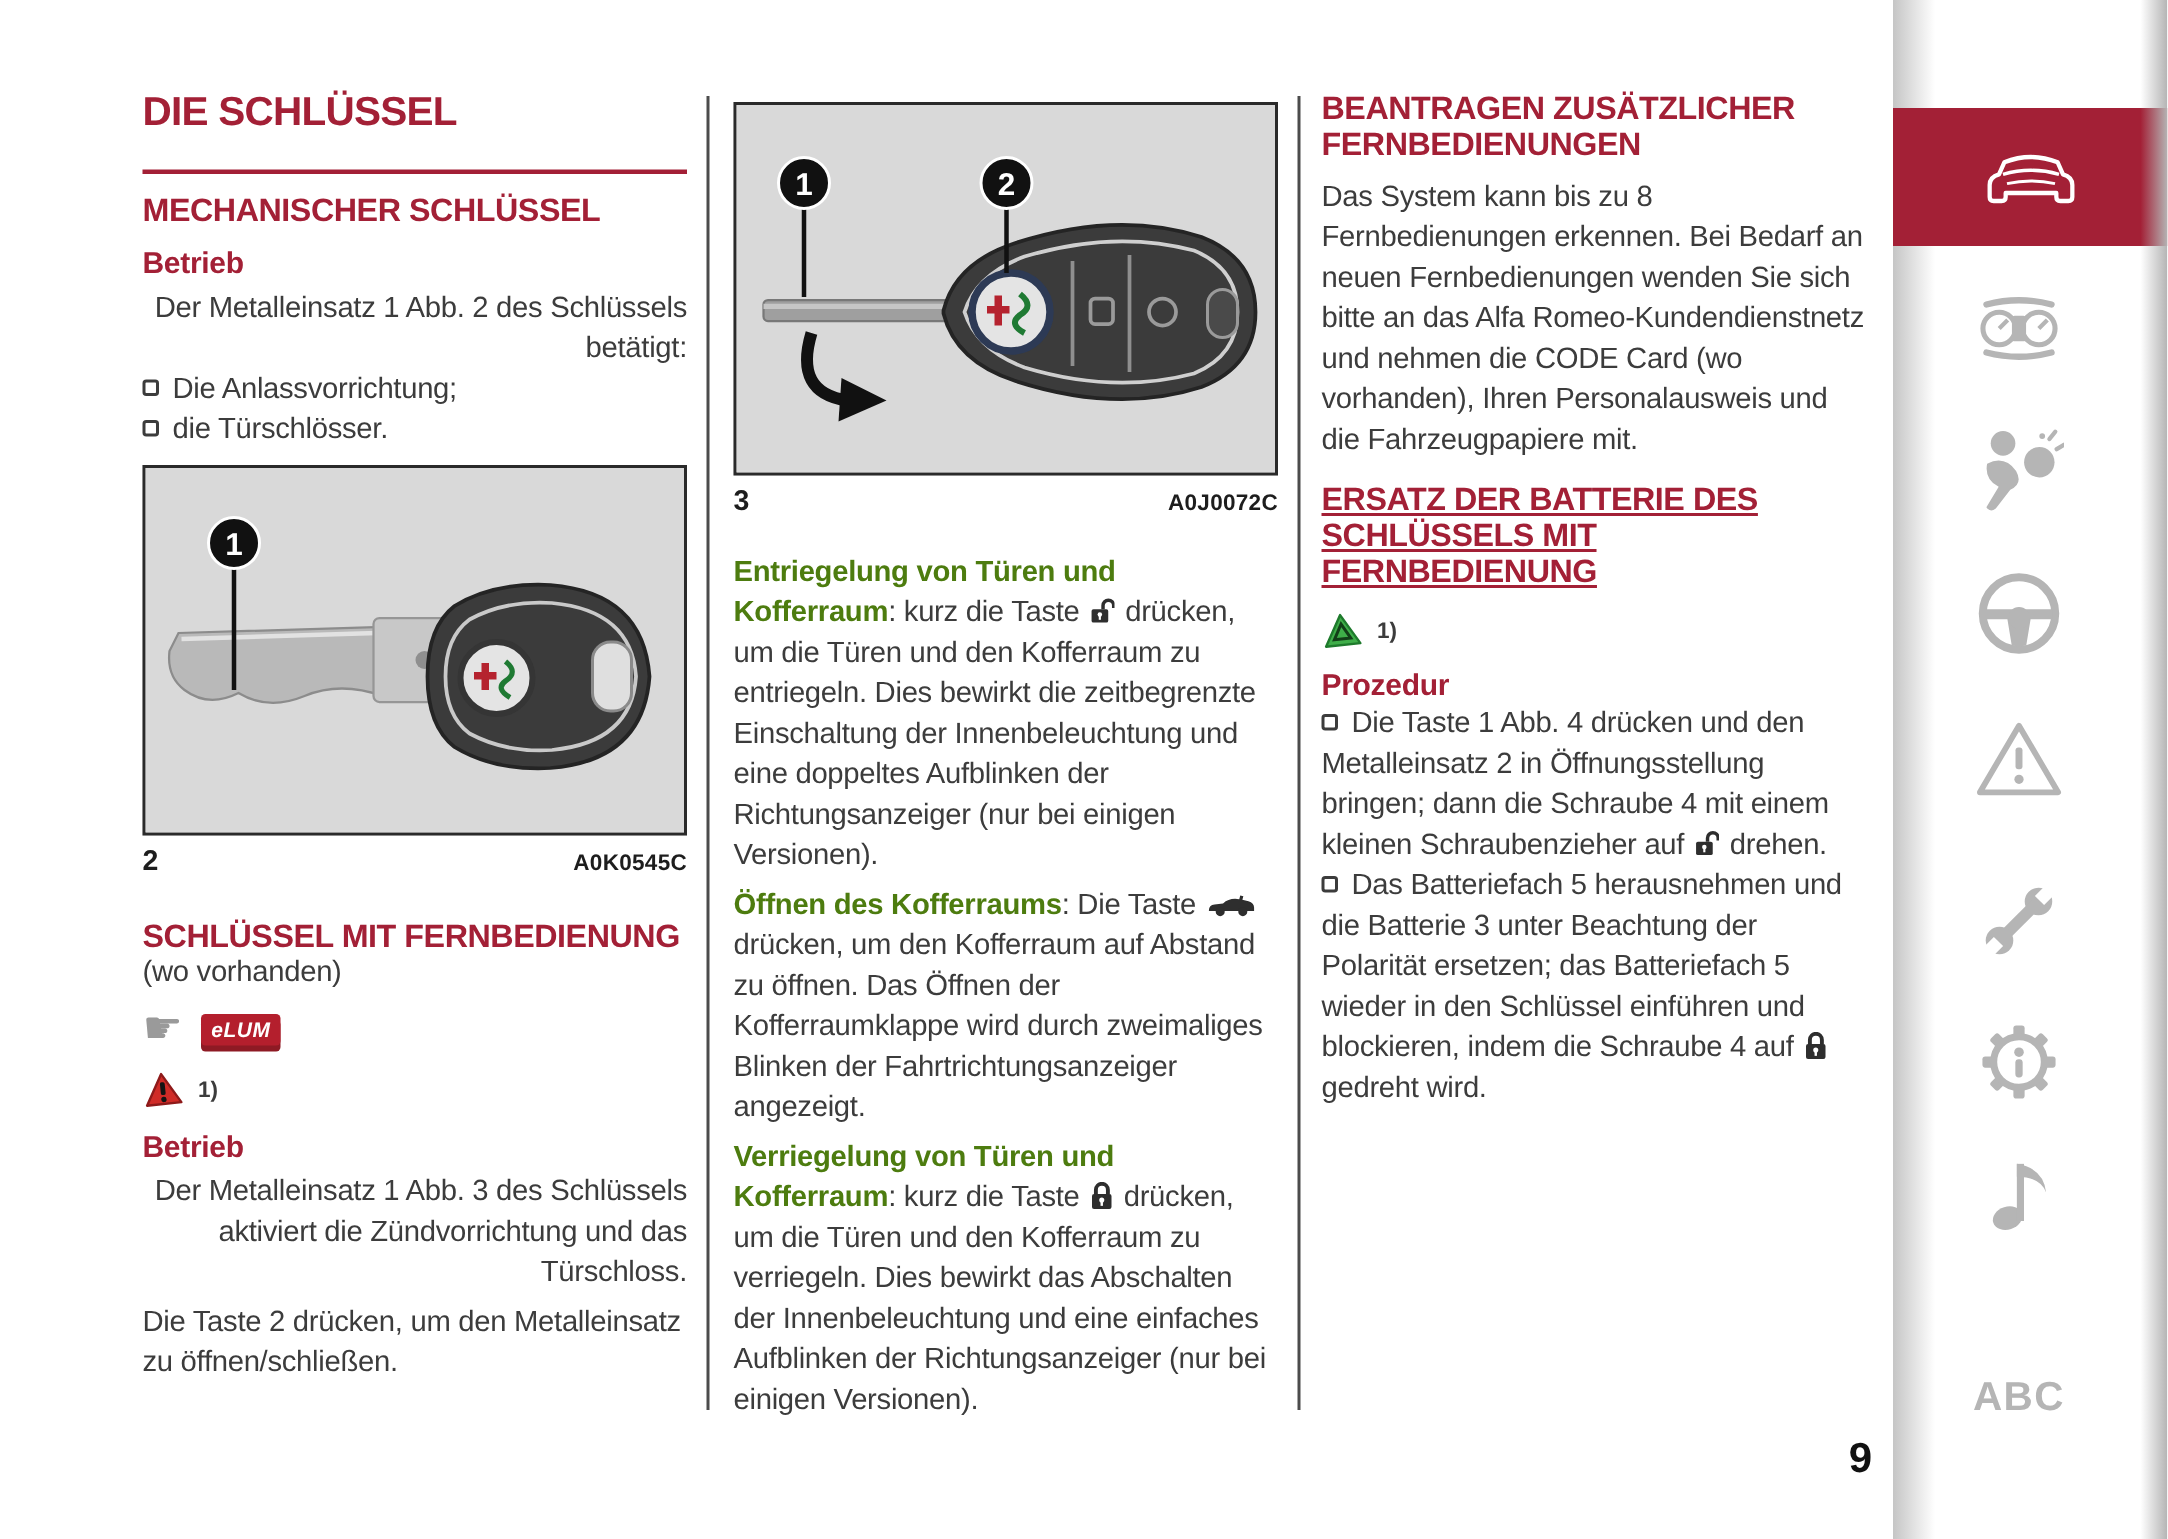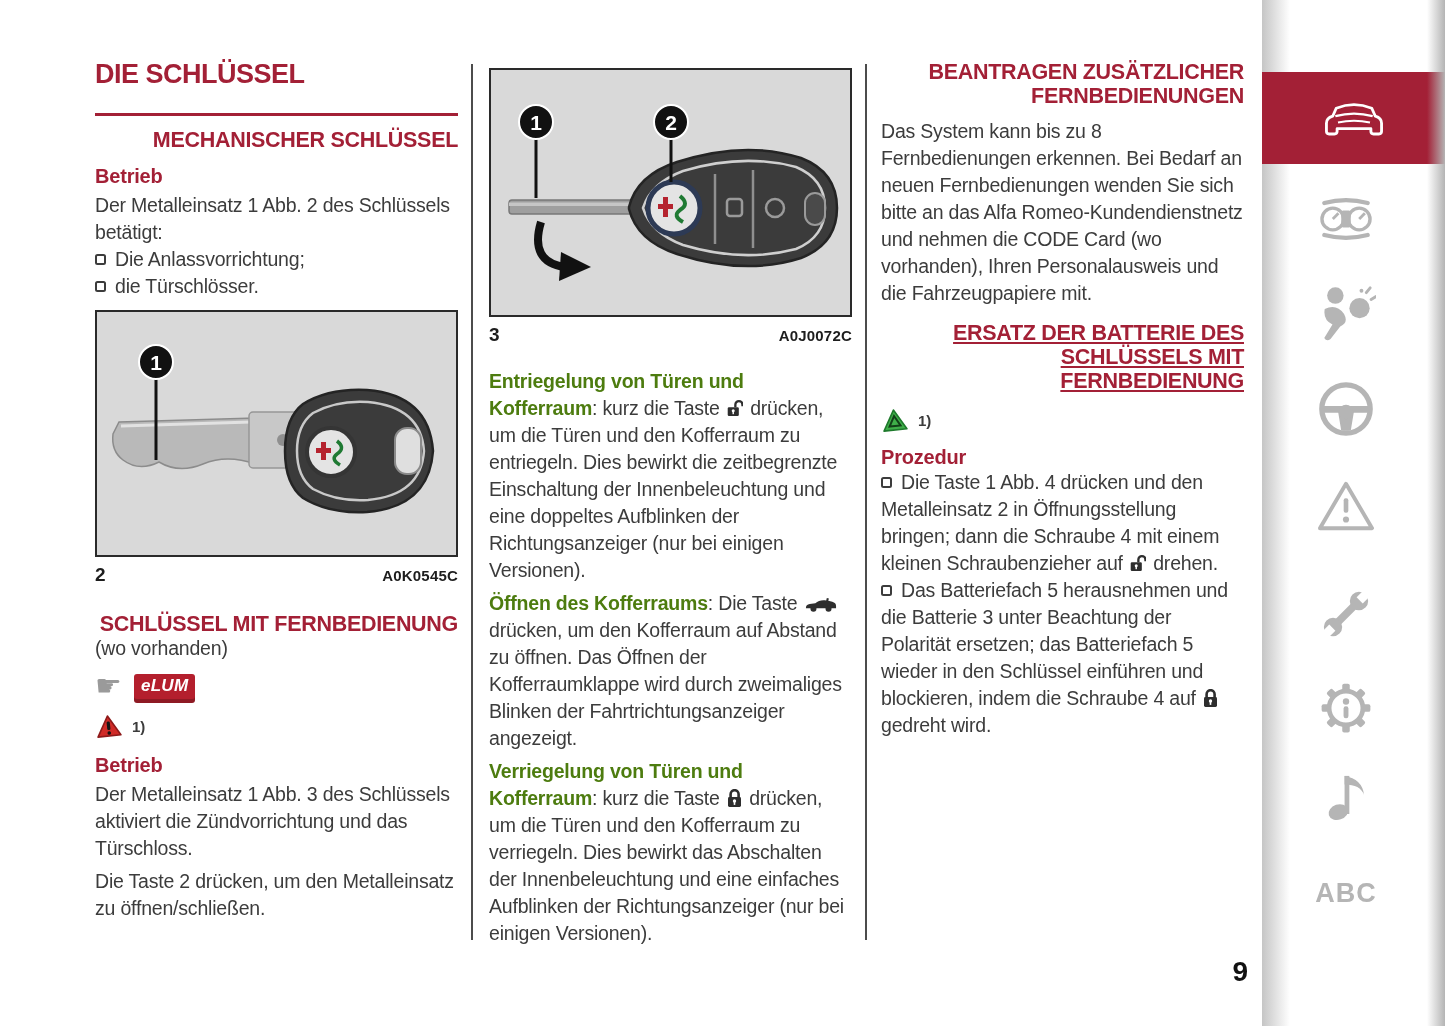--- a/index.html
+++ b/index.html
@@ -18,45 +18,45 @@
   .col1{left:95px;top:60px;}
   .col2{left:489px;top:68px;}
   .col3{left:881px;top:60px;}
   .vdivider{position:absolute;top:64px;height:876px;width:2px;background:#4c4c4c;}
   .vd1{left:471px;}
   .vd2{left:865px;}
 
   
   .h1{font-size:27px;font-weight:700;line-height:1.05;color:var(--accent);letter-spacing:-0.5px;
       border-bottom:3px solid var(--accent);padding-bottom:25px;margin-bottom:12px;}
-  .h2{font-size:21.5px;font-weight:700;line-height:24px;color:var(--accent);letter-spacing:-0.3px;text-align:right;}
+  .h2{font-size:21.5px;font-weight:700;line-height:24px;color:var(--accent);letter-spacing:-0.3px;}
   .h3{font-size:20px;font-weight:700;line-height:24px;color:var(--accent);letter-spacing:-0.2px;}
   .body-t{font-size:19.5px;line-height:27px;letter-spacing:-0.2px;color:var(--body);}
   .bold{font-weight:700;color:#4d7c0f;}
-  .mt4{margin-top:4px;}.mt6{margin-top:6px;}.mt8{margin-top:8px;}.mt10{margin-top:10px;}
+  .mt4{margin-top:4px;text-align:right;}.mt6{margin-top:6px;}.mt8{margin-top:8px;}.mt10{margin-top:10px;}
   .mt12{margin-top:12px;}.mt14{margin-top:14px;text-decoration:underline;}
   .mt22{margin-top:22px;}.mt26{margin-top:26px;}
 
   
   .sq{display:inline-block;width:11px;height:11px;border:2.2px solid #3c3c3c;border-radius:2.5px;
       margin-right:9px;transform:translateY(-1px);}
 
   
   .figure{border:2px solid #2a2a2a;background:var(--fig-bg);}
   .figcap{display:flex;justify-content:space-between;align-items:baseline;margin-top:7px;}
   .figcap .num{font-size:19px;font-weight:700;color:#1d1d1d;}
   .figcap .code{font-size:15px;font-weight:700;color:#1d1d1d;letter-spacing:0.2px;text-align:right;}
 
   
   .inl{display:inline-block;vertical-align:-3px;margin:0 2px;}
 
   
   .refrow{display:flex;align-items:center;gap:12px;height:34px;}
   .hand{font-size:30px;color:#9a9a9a;line-height:1;}
-  .elum{background:#b41f2d;color:#fff;font-weight:700;font-style:italic;font-size:17px;
+  .elum{background:#b41f2d;color:#fff;font-weight:700;font-style:italic;font-size:14px;
         padding:2px 7px 3px 7px;border-radius:3px;box-shadow:0 4px 0 #8e1a24;letter-spacing:0.3px;}
   .warnrow{display:flex;align-items:center;gap:10px;height:30px;}
   .refnum{font-size:15px;font-weight:700;color:#3c3c3c;}
 
   
   .edge-left{position:absolute;left:1262px;top:0;width:28px;height:1026px;
              background:linear-gradient(to right,#c5c5c5,rgba(255,255,255,0));}
   .edge-right{position:absolute;left:1427px;top:0;width:18px;height:1026px;
              background:linear-gradient(to right,rgba(255,255,255,0),#b4b4b4);}
   .tab-active{position:absolute;left:1262px;top:72px;width:183px;height:92px;background:var(--accent);
@@ -326,20 +326,20 @@
   </div>
 
   <div class="side-icon" style="top:764px;">
     <svg width="40" height="60" viewBox="0 0 42 62">
       <ellipse cx="13" cy="50" rx="10.5" ry="8" transform="rotate(-18 13 50)" fill="#b5b5b5"></ellipse>
       <rect x="19.5" y="12" width="5" height="40" fill="#b5b5b5"></rect>
       <path d="M19.5 12 Q38 15 40 32 Q36 21 19.5 21 Z" fill="#b5b5b5"></path>
     </svg>
   </div>
 
-  <div class="side-icon" style="top:878px;">
+  <div class="side-icon" style="top:916px;">
     <span class="abc">ABC</span>
   </div>
 
   <div class="edge-right"></div>
 
   <div class="pagenum">9</div>
 </div>
 
 </body></html>

